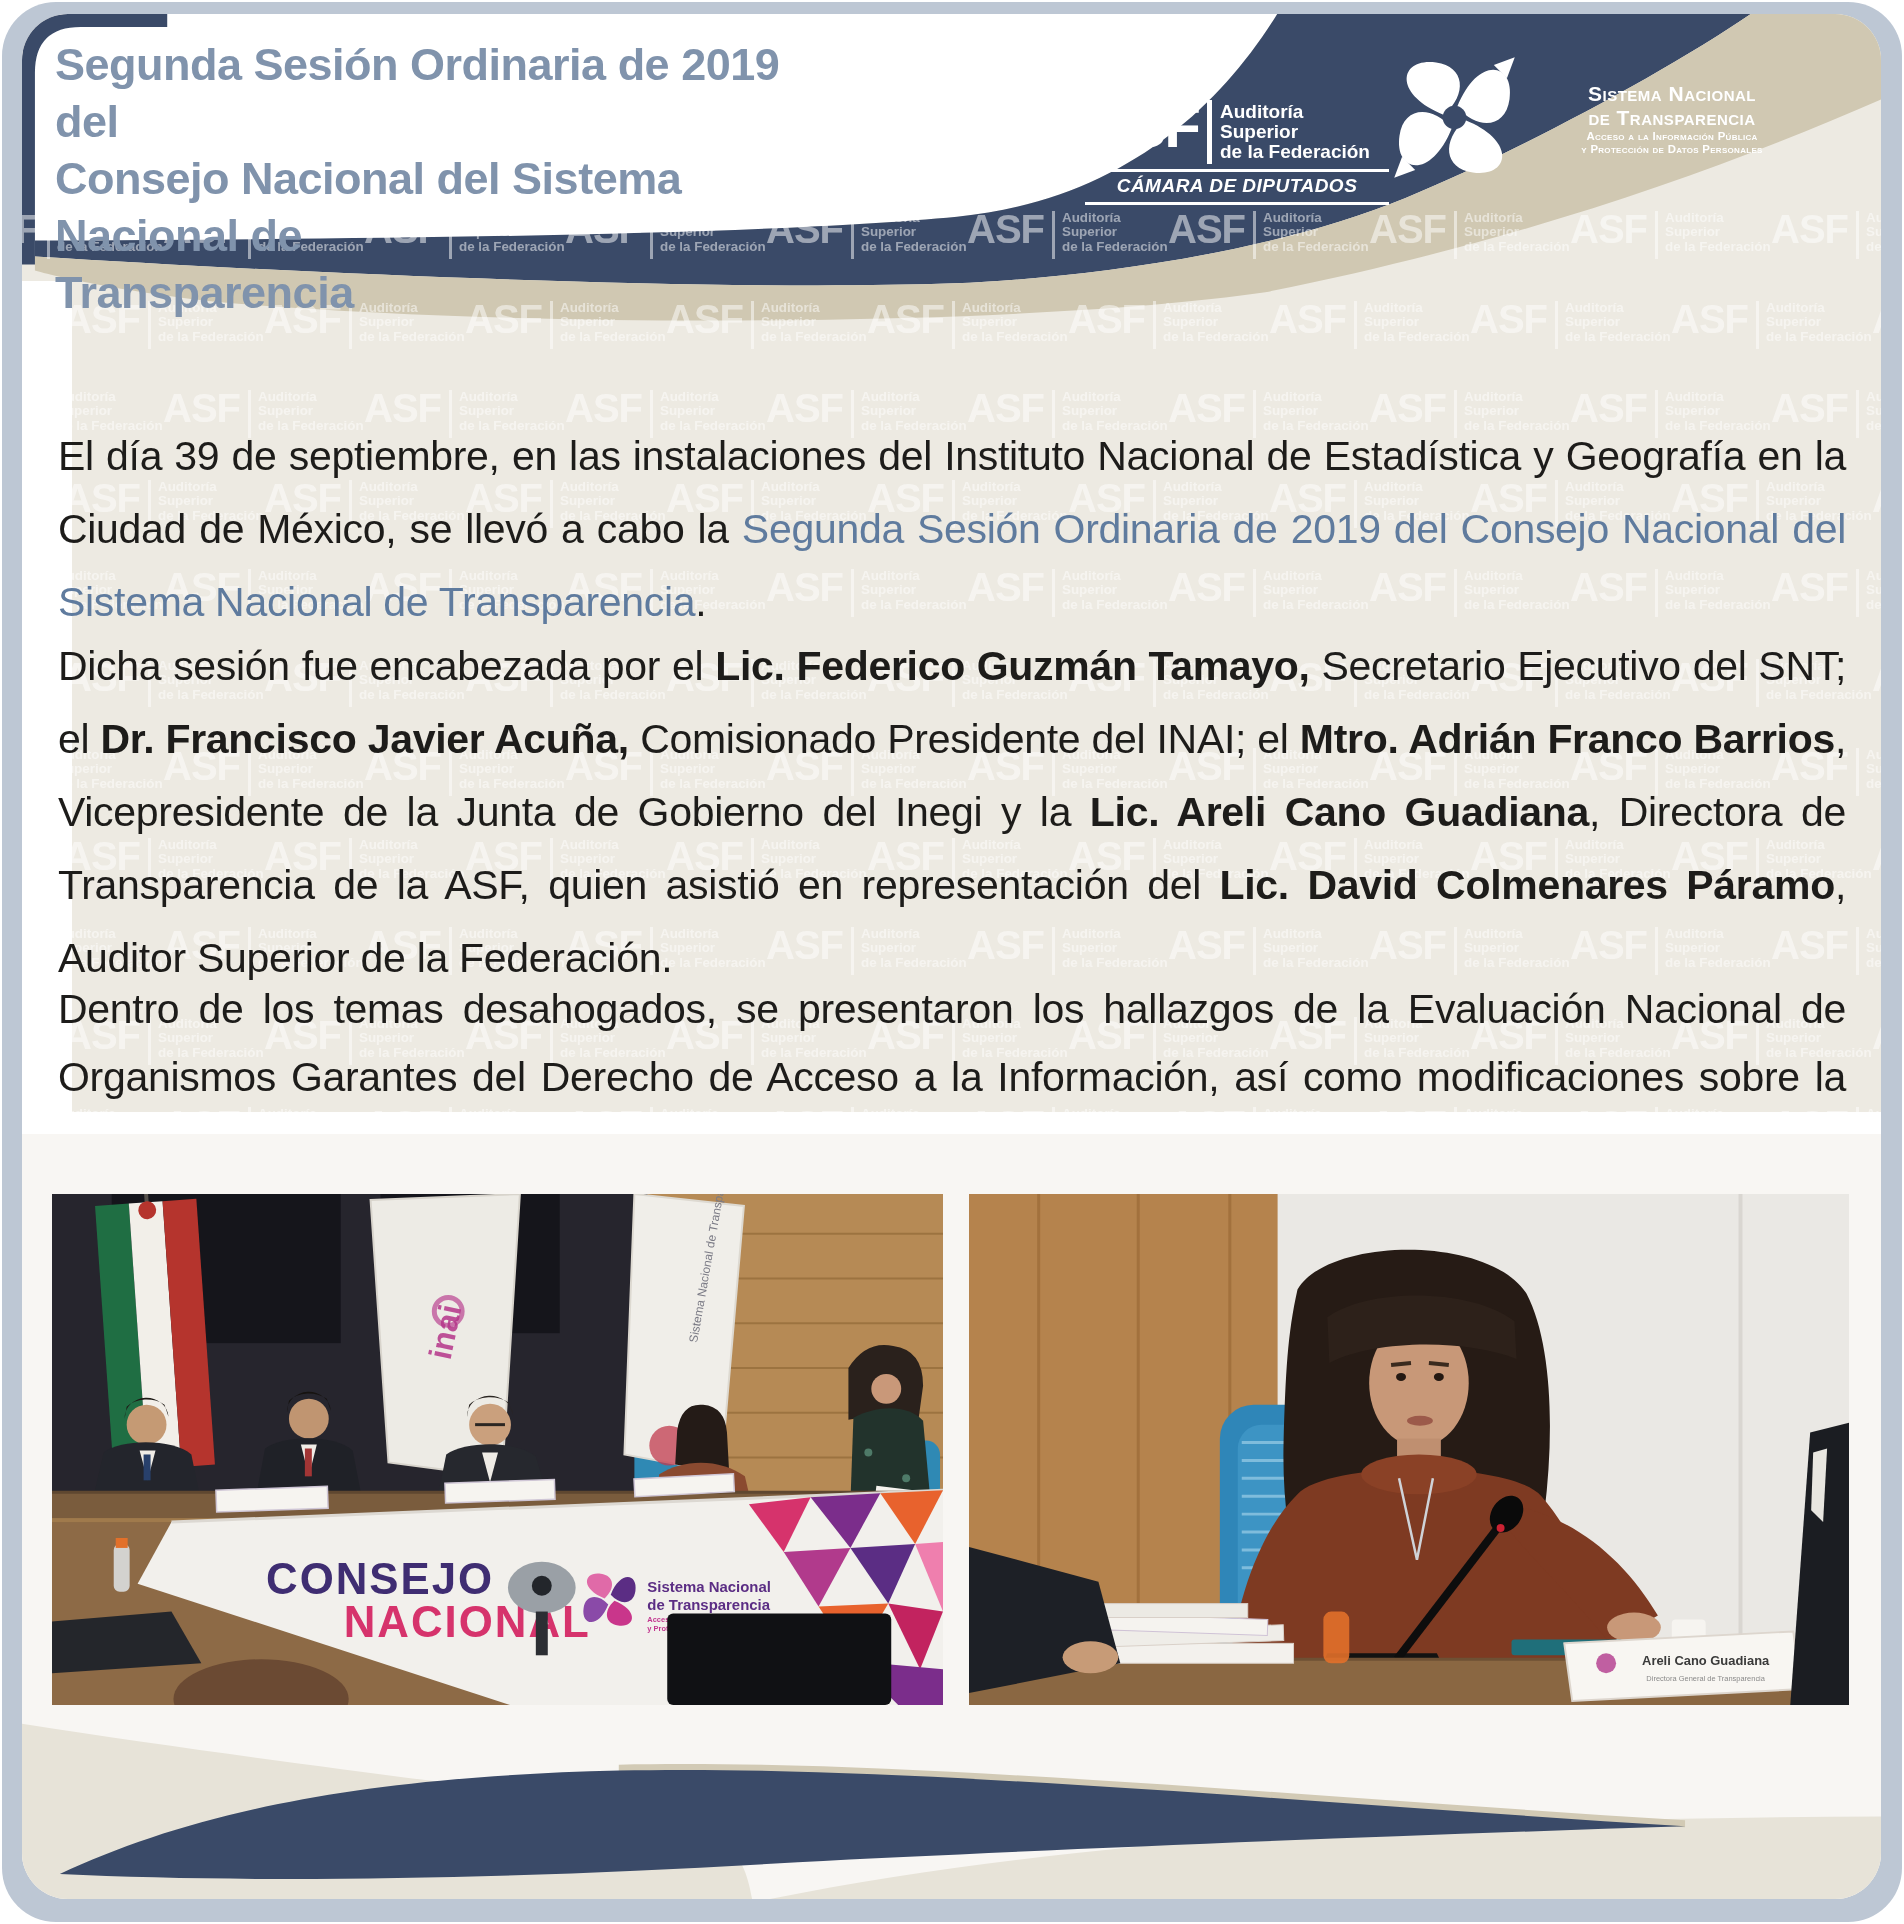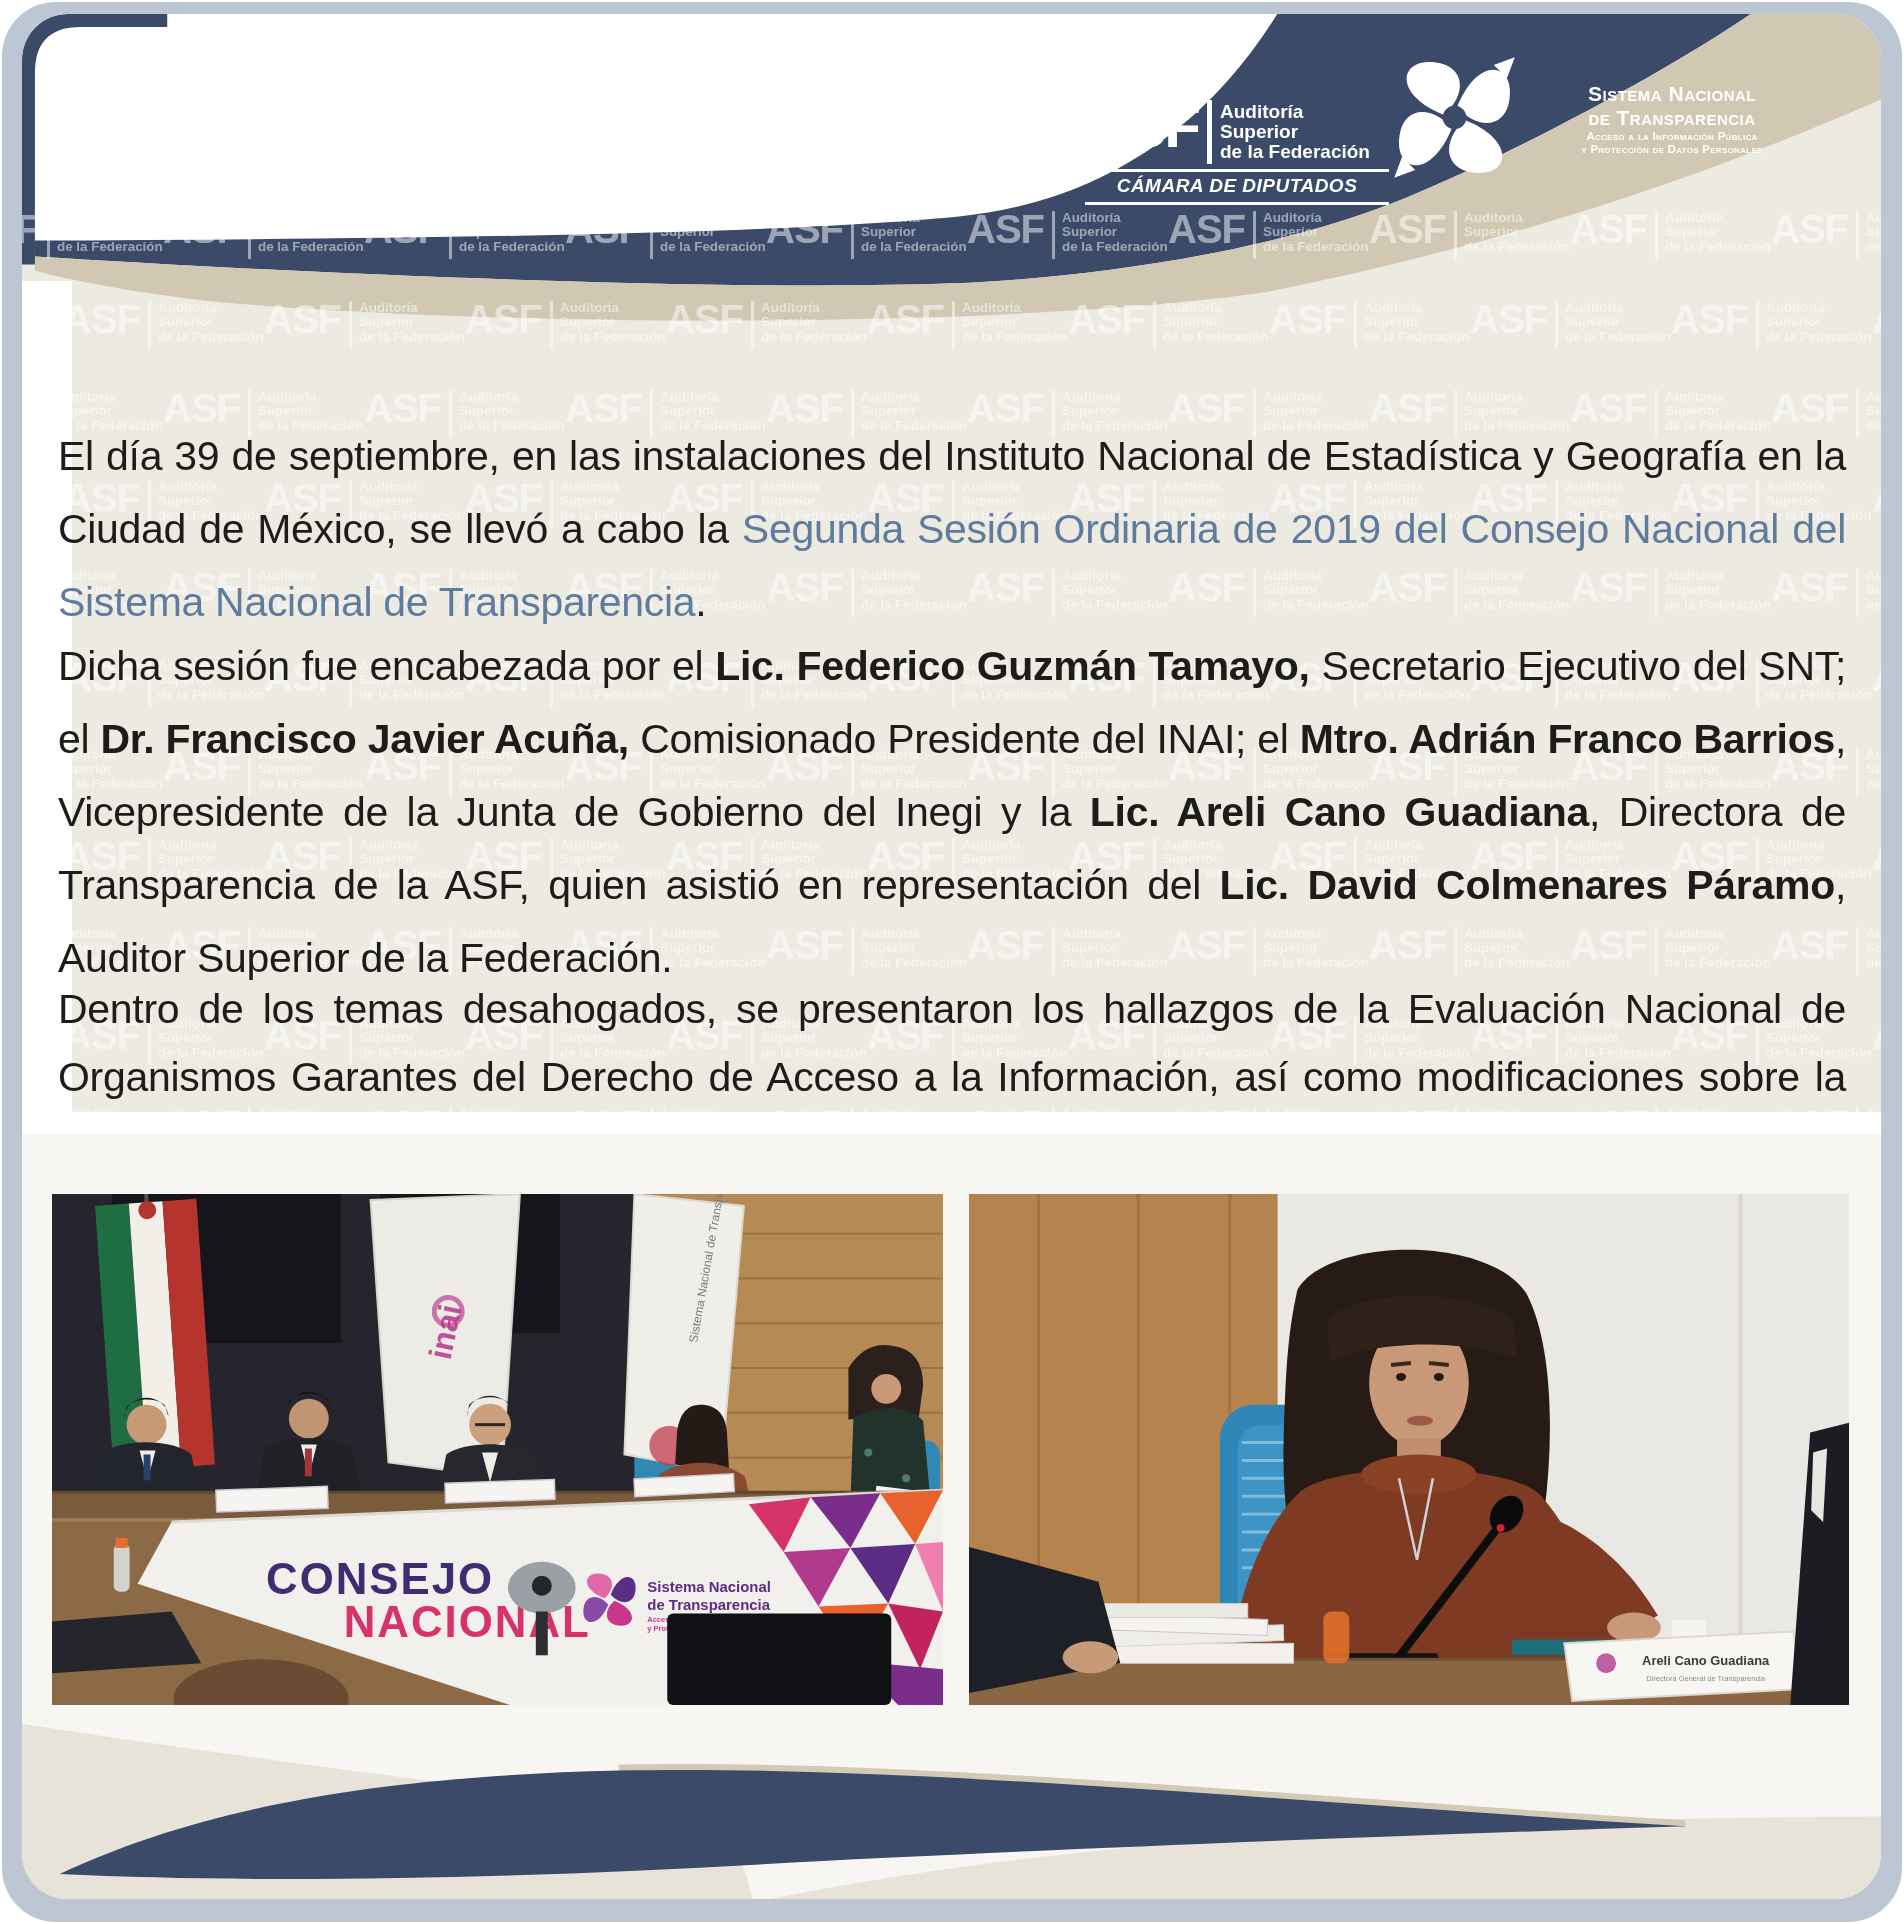--- a/index.html
+++ b/index.html
@@ -1005,20 +1005,25 @@
         <div class="wm-tile" style="left: 1749px; top: 896px;">
           <span class="wm-asf">ASF</span>
           <span class="wm-bar"></span>
           <span class="wm-lines">
             <div>Auditoría</div>
           </span>
         </div>
       </div>
     <div class="left-gutter"></div>
 
+    <div class="title-block">
+      <div class="title-line">Segunda Sesión Ordinaria de 2019 del</div>
+      <div class="title-line">Consejo Nacional del Sistema Nacional de</div>
+      <div class="title-line">Transparencia</div>
+    </div>
 
     <div class="asf-logo">
       <div class="asf-row">
         <span class="asf-big">ASF</span>
         <span class="asf-bar"></span>
         <span class="asf-lines">
           <div>Auditoría</div>
           <div>Superior</div>
           <div>de la Federación</div>
         </span>

